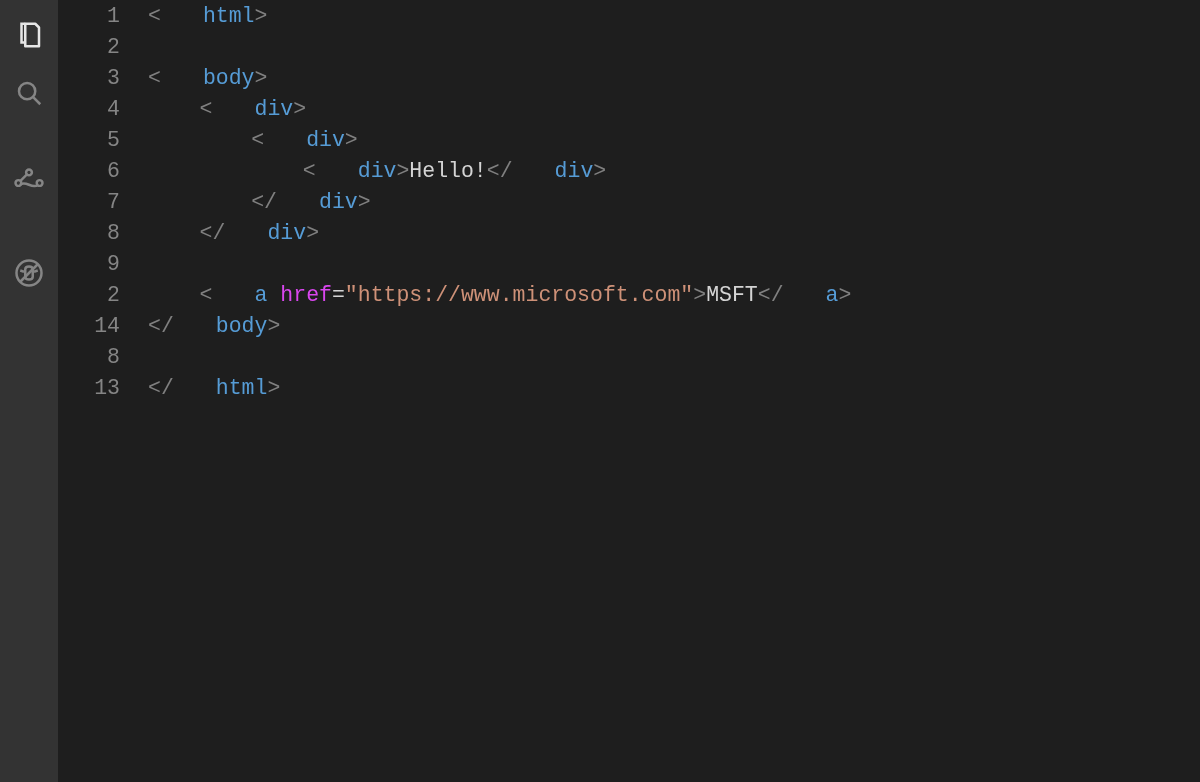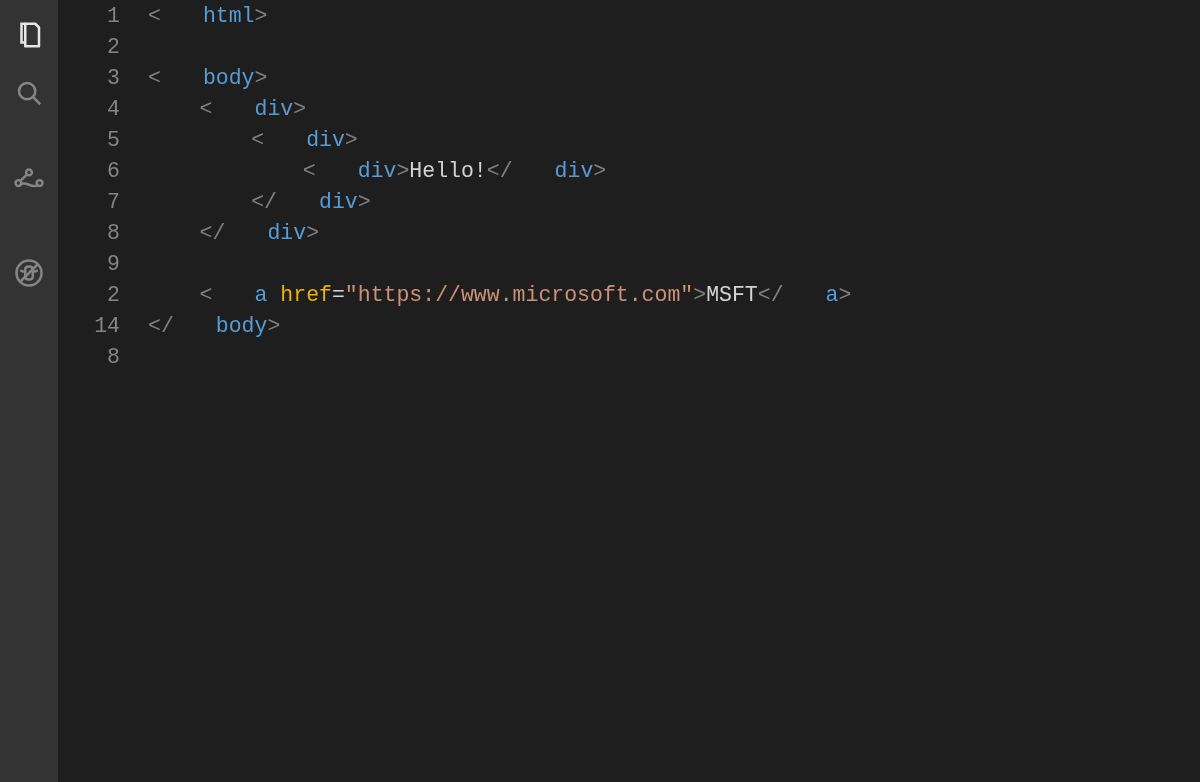--- a/index.html
+++ b/index.html
@@ -71,21 +71,21 @@
     text-align: right;
     color: #858585;
     padding-right: 28px;
     user-select: none;
   }
   .code {
     white-space: pre;
   }
   .punct   { color: #808080; }
   .tag     { color: #569cd6; margin-left: 42px; }
-  .attr    { color: #eab308; }
+  .attr    { color: #d946ef; }
   .op      { color: #d4d4d4; }
   .string  { color: #ce9178; }
   .stringu { color: #ce9178; }
   .text    { color: #d4d4d4; }
 </style>
 </head>
 <body>
 
 <div class="activity-bar">
   <div class="activity-item active">
@@ -185,15 +185,19 @@
     <div class="code-line">
       <span class="lineno">14</span>
       <span class="code"><span class="punct">&lt;/</span><span class="tag">body</span><span class="punct">&gt;</span></span>
     </div>
 
     <div class="code-line">
       <span class="lineno">8</span>
       <span class="code"></span>
     </div>
 
+    <div class="code-line">
+      <span class="lineno">13</span>
+      <span class="code"><span class="punct">&lt;/</span><span class="tag">html</span><span class="punct">&gt;</span></span>
+    </div>
 
   </div>
 </div>
 
 </body></html>

